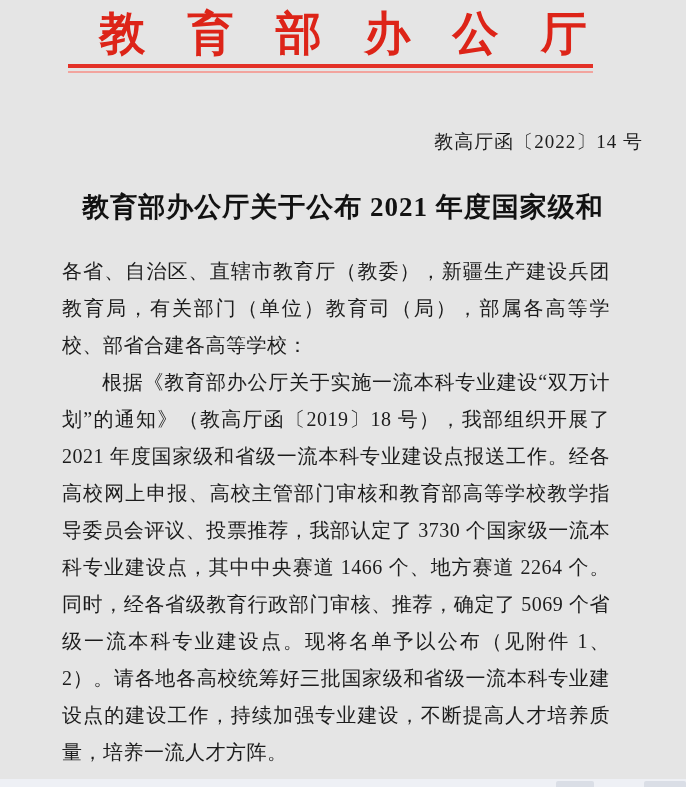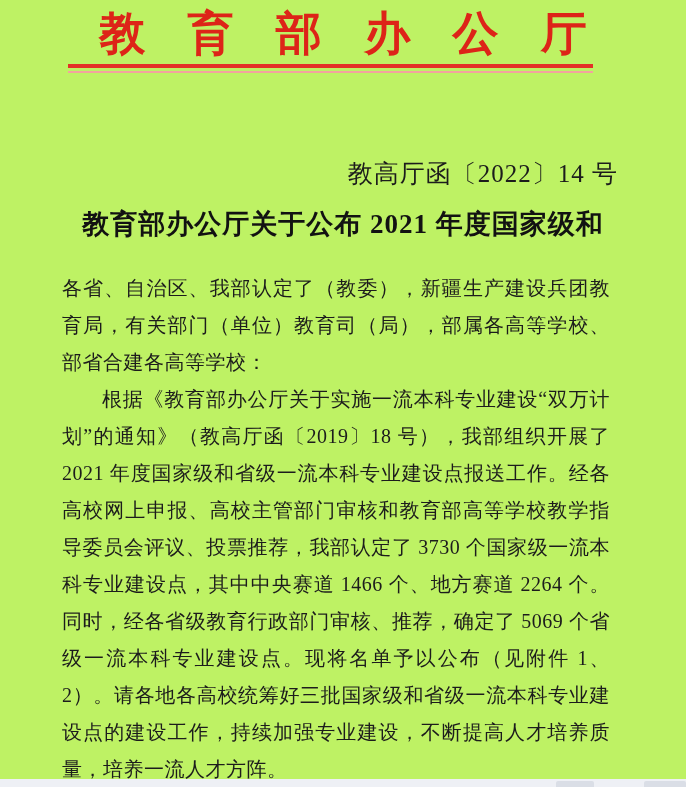--- a/index.html
+++ b/index.html
@@ -8,21 +8,21 @@
     width: 686px;
     height: 787px;
     overflow: hidden;
     background: #ffffff;
     font-family: "Liberation Serif", "DejaVu Serif", serif;
   }
   .page {
     position: relative;
     width: 686px;
     height: 787px;
-    background: #bef264;
+    background: #e5e5e5;
     box-sizing: border-box;
   }
   .org-header {
     padding-top: 4px;
     text-align: center;
     line-height: 60px;
     height: 60px;
   }
   .org-header span {
     color: var(--header_red, #dd2418);
@@ -39,29 +39,29 @@
   .rule-primary {
     height: 4px;
     background: var(--rule_red, #e33127);
   }
   .rule-secondary {
     margin-top: 3px;
     height: 2px;
     background: var(--rule_red_light, #f2a49e);
   }
   .doc-number {
-    margin-top: 84px;
+    margin-top: 56px;
     text-align: right;
-    padding-right: 68px;
-    font-size: 25px;
+    padding-right: 43px;
+    font-size: 19px;
     color: var(--text_black, #1c1c1c);
     letter-spacing: 1px;
   }
   .doc-title {
-    margin-top: 16px;
+    margin-top: 34px;
     text-align: center;
     font-size: 27px;
     font-weight: bold;
     line-height: 36px;
     color: #121212;
     letter-spacing: 1px;
   }
   .body-block {
     margin: 28px 76px 0 62px;
     font-size: 20px;
@@ -109,21 +109,21 @@
     <div class="rule-secondary"></div>
   </div>
 
   <div class="doc-number">教高厅函〔2022〕14 号</div>
 
   <div class="doc-title">
     <div>教育部办公厅关于公布 2021 年度国家级和</div>
   </div>
 
   <div class="body-block">
-    <p>各省、自治区、我部认定了（教委），新疆生产建设兵团教育局，有关部门（单位）教育司（局），部属各高等学校、部省合建各高等学校：</p>
+    <p>各省、自治区、直辖市教育厅（教委），新疆生产建设兵团教育局，有关部门（单位）教育司（局），部属各高等学校、部省合建各高等学校：</p>
     <p class="indent">根据《教育部办公厅关于实施一流本科专业建设“双万计划”的通知》（教高厅函〔2019〕18 号），我部组织开展了 2021 年度国家级和省级一流本科专业建设点报送工作。经各高校网上申报、高校主管部门审核和教育部高等学校教学指导委员会评议、投票推荐，我部认定了 3730 个国家级一流本科专业建设点，其中中央赛道 1466 个、地方赛道 2264 个。同时，经各省级教育行政部门审核、推荐，确定了 5069 个省级一流本科专业建设点。现将名单予以公布（见附件 1、2）。请各地各高校统筹好三批国家级和省级一流本科专业建设点的建设工作，持续加强专业建设，不断提高人才培养质量，培养一流人才方阵。</p>
 
   </div>
 
   <div class="viewer-strip">
     <div class="viewer-button b1"></div>
     <div class="viewer-button b2"></div>
   </div>
 
 </div>

